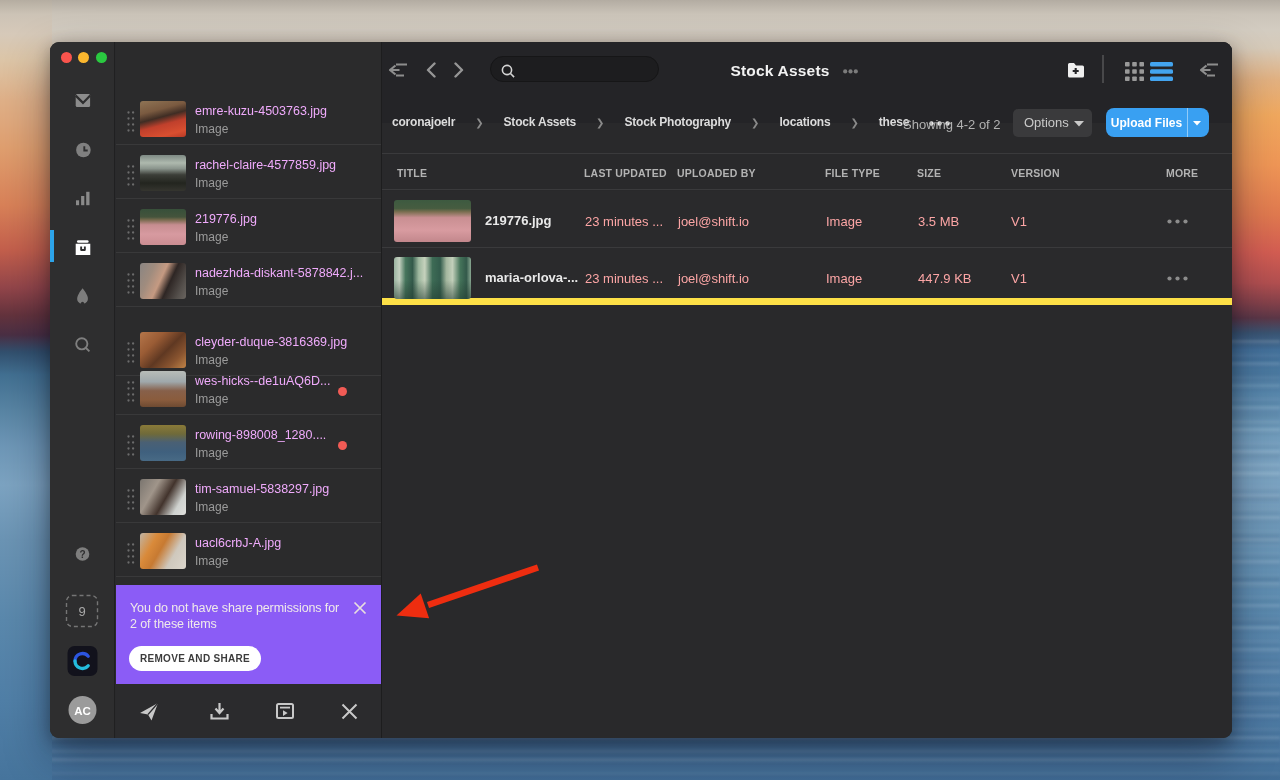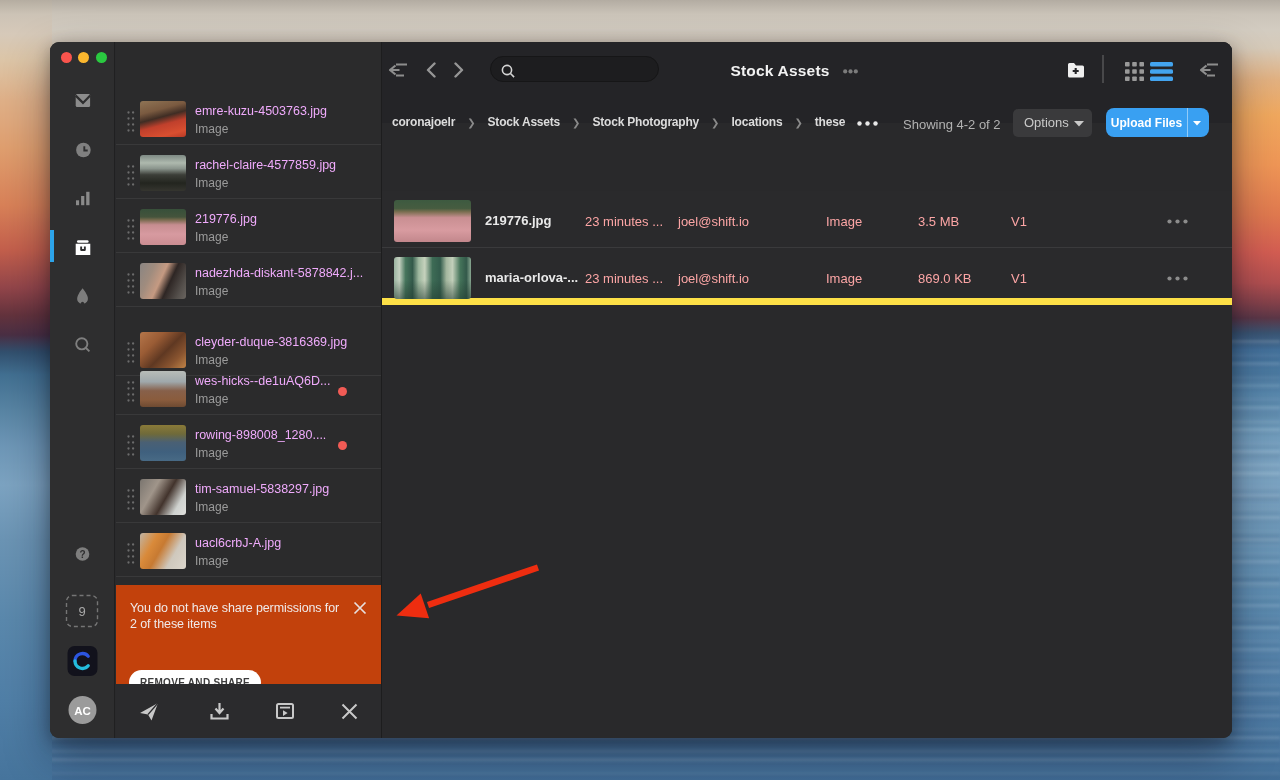--- a/index.html
+++ b/index.html
@@ -53,40 +53,40 @@
   #panelhead .t { position:absolute; left:14px; top:18px; font-size:12px; font-weight:bold;
      letter-spacing:0.9px; color:#dedede; }
   .rowitem { position:absolute; left:0; width:100%; height:54px; border-bottom:1px solid #39393a; }
   .thumb { position:absolute; left:23.5px; top:10px; width:46px; height:36px; border-radius:3px; overflow:hidden; }
   .rtitle { position:absolute; left:79px; top:13px; font-size:12.5px; font-weight:normal; color:#f0abfc; white-space:nowrap; }
   .rsub { position:absolute; left:79px; top:31px; font-size:12px; color:#9b9b9b; }
   .reddot { position:absolute; left:222px; top:26px; width:9px; height:9px; border-radius:50%; background:#f15b55; }
   .drag { position:absolute; left:10.5px; top:20px; }
 
   
-  #notif { position:absolute; left:0; top:543px; width:100%; height:99px; background:#c2410c; }
+  #notif { position:absolute; left:0; top:543px; width:100%; height:99px; background:#8b5cf6; }
   #notif .l1 { position:absolute; left:14px; top:15px; width:240px; font-size:12.5px; letter-spacing:-0.1px; line-height:16px; color:#f0eaea; }
   #notifbtn { position:absolute; left:13px; top:61px; width:132px; height:25px; border-radius:13px;
     background:#fff; color:#3c3c3c; font-size:10px; font-weight:bold; letter-spacing:0.3px;
-    text-align:center; line-height:25px;margin-top:24px; }
+    text-align:center; line-height:25px; }
 
   
   #ptoolbar { position:absolute; left:0; top:642px; width:100%; height:54px; background:#2b2b2d; }
 
   
   #main { position:absolute; left:332px; top:0; width:850px; height:696px; background:#29292b; }
   #topbar { position:absolute; left:0; top:0; width:100%; height:81px; background:#242427; }
   #searchpill { position:absolute; left:108px; top:13.5px; width:169px; height:26.5px; border-radius:13.5px;
     background:#1d1d1f; border:1px solid #161617; }
   #mtitle { position:absolute; left:318px; top:20px; width:160px; text-align:center; font-size:15.5px;
     font-weight:bold; color:#f2f2f2; letter-spacing:0.2px; }
   #vsep { position:absolute; left:720px; top:13px; width:2px; height:28px; background:#48484a; }
 
   
-  #crumbs { position:absolute; left:10px; top:73px; display:flex; align-items:center; column-gap:12px; }
+  #crumbs { position:absolute; left:10px; top:73px; display:flex; align-items:center; column-gap:20px; }
   .ci { font-size:12px; font-weight:bold; color:#dcdcdc; letter-spacing:-0.2px; white-space:nowrap; }
   .cs { font-size:10px; color:#8a8a8a; }
   #showing { position:absolute; left:521px; top:75px; font-size:13px; color:#b2b2b2; }
   #optbtn { position:absolute; left:631px; top:66.5px; width:79px; height:28px; border-radius:5px; background:#3a3a3c; }
   #optbtn span { position:absolute; left:11px; top:6.5px; font-size:13px; color:#c9c9c9; }
   #upbtn { position:absolute; left:724px; top:66px; width:102.5px; height:28.5px; border-radius:8px; background:#39a0f2; }
   #upbtn .txt { position:absolute; left:0; top:7.5px; width:81px; text-align:center; font-size:12px; font-weight:bold; color:#fff; }
   #upbtn .div { position:absolute; left:80.5px; top:0; width:1px; height:100%; background:rgba(255,255,255,0.45); }
 
   
@@ -404,20 +404,29 @@
       </div>
       <div id="upbtn">
           <span class="txt">Upload Files</span>
           <span class="div"></span>
         <svg class="abs" style="left:87px; top:12.5px;" width="8" height="5" viewBox="0 0 8 5">
             <path d="M0 0 h8 l-4 4.6 z" fill="#ffffff"></path>
           </svg>
       </div>
     </div>
 
+    <div id="thead">
+      <span class="hcell" style="left:15px;">TITLE</span>
+      <span class="hcell" style="left:202px;">LAST UPDATED</span>
+      <span class="hcell" style="left:295px;">UPLOADED BY</span>
+      <span class="hcell" style="left:443px;">FILE TYPE</span>
+      <span class="hcell" style="left:535px;">SIZE</span>
+      <span class="hcell" style="left:629px;">VERSION</span>
+      <span class="hcell" style="left:784px;">MORE</span>
+    </div>
     <div id="trows">
         <div class="trow" style="top:148.5px; border-bottom:1px solid #3a3a3c;">
           <div class="tthumb" style="background:linear-gradient(180deg,#3d5a40 0%,#465c40 20%,#7a6e50 28%,#c98f92 42%,#d89ba0 72%,#c2878c 100%)"></div>
           <span class="tcell tname" style="left:103px; top:22px;">219776.jpg</span>
           <span class="tcell" style="left:203px; top:23px;">23 minutes ...</span>
           <span class="tcell" style="left:296px; top:23px;">joel@shift.io</span>
           <span class="tcell" style="left:444px; top:23px;">Image</span>
           <span class="tcell" style="left:536px; top:23px;">3.5 MB</span>
           <span class="tcell" style="left:629px; top:23px;">V1</span>
           <svg class="abs" style="left:785px; top:28px;" width="21" height="5" viewBox="0 0 21 5">
@@ -425,21 +434,21 @@
             <circle cx="10.5" cy="2.5" r="2.1" fill="#8c8c8c"></circle>
             <circle cx="18.5" cy="2.5" r="2.1" fill="#8c8c8c"></circle>
           </svg>
         </div>
         <div class="trow" style="top:205.5px; border-bottom:7px solid #fde047;">
           <div class="tthumb" style="background:linear-gradient(180deg,rgba(40,70,55,0) 55%,rgba(35,60,48,0.55) 100%),linear-gradient(90deg,#9ab3a0 0%,#c3d0bf 7%,#46755c 15%,#33594a 24%,#9db79e 32%,#c6d2bd 40%,#3d6b55 50%,#335c4c 60%,#a3b69e 68%,#c2cfba 76%,#45745a 86%,#33594a 94%,#8aa892 100%)"></div>
           <span class="tcell tname" style="left:103px; top:22px;">maria-orlova-...</span>
           <span class="tcell" style="left:203px; top:23px;">23 minutes ...</span>
           <span class="tcell" style="left:296px; top:23px;">joel@shift.io</span>
           <span class="tcell" style="left:444px; top:23px;">Image</span>
-          <span class="tcell" style="left:536px; top:23px;">869.0 KB</span>
+          <span class="tcell" style="left:536px; top:23px;">447.9 KB</span>
           <span class="tcell" style="left:629px; top:23px;">V1</span>
           <svg class="abs" style="left:785px; top:28px;" width="21" height="5" viewBox="0 0 21 5">
             <circle cx="2.5" cy="2.5" r="2.1" fill="#8c8c8c"></circle>
             <circle cx="10.5" cy="2.5" r="2.1" fill="#8c8c8c"></circle>
             <circle cx="18.5" cy="2.5" r="2.1" fill="#8c8c8c"></circle>
           </svg>
         </div>
       </div>
   </div>
 </div>

